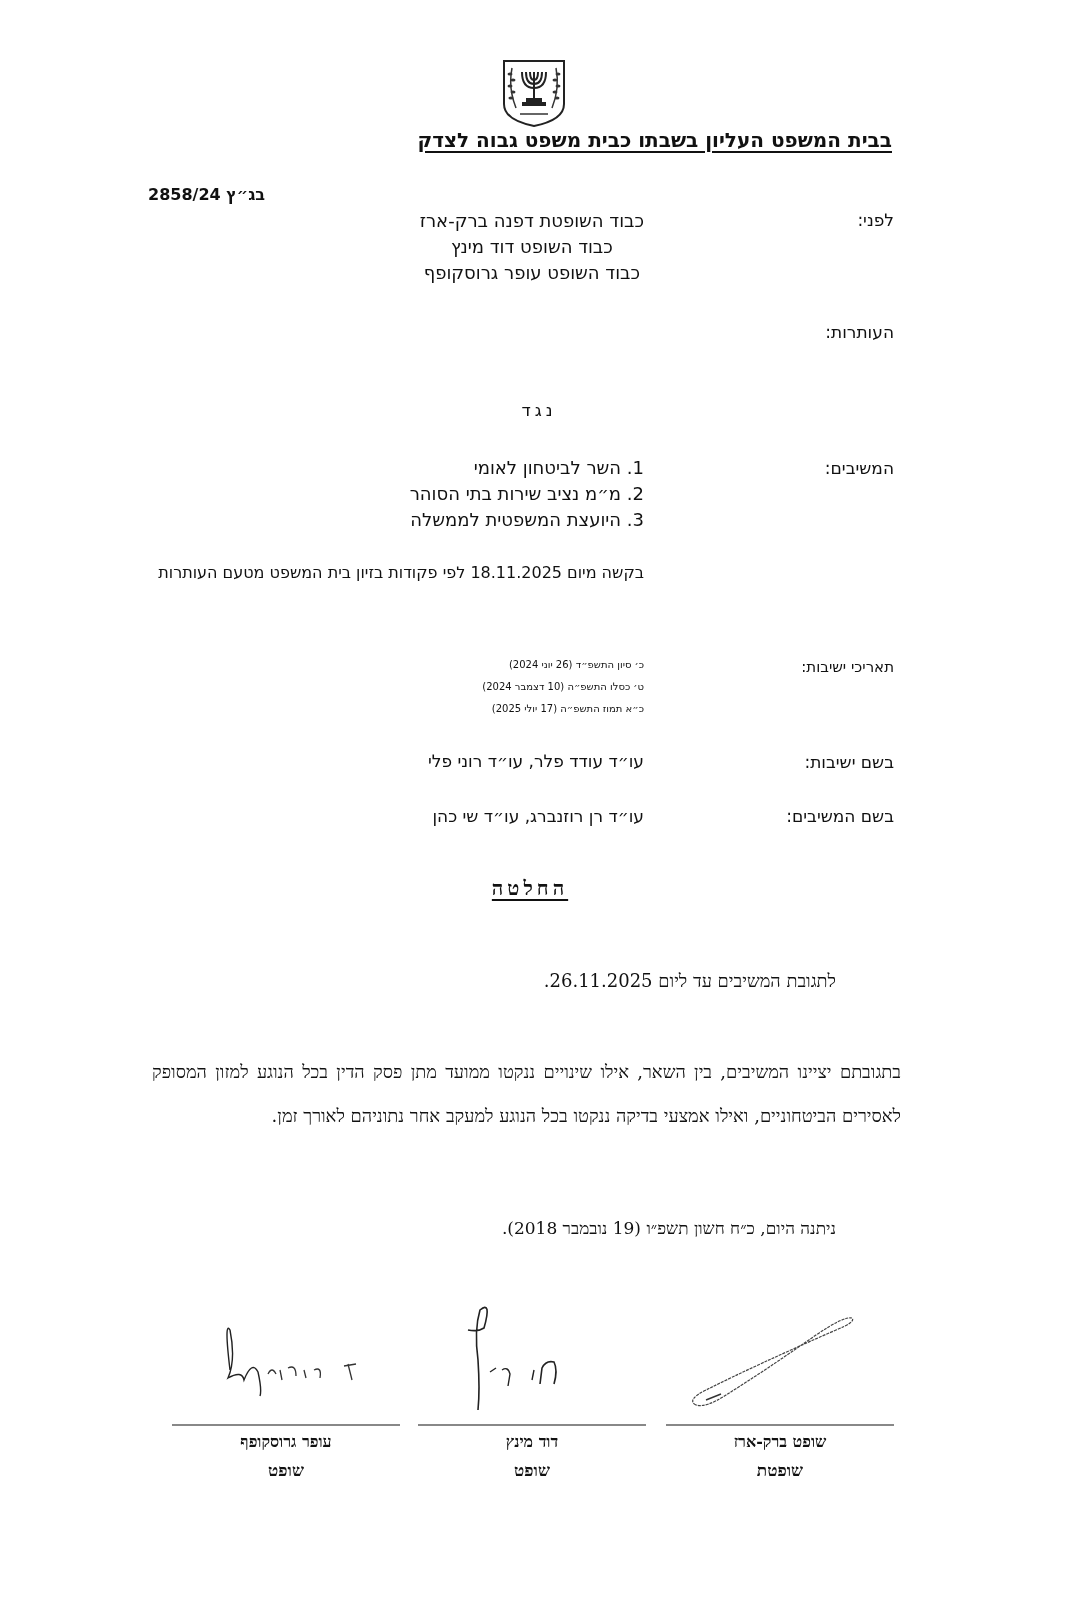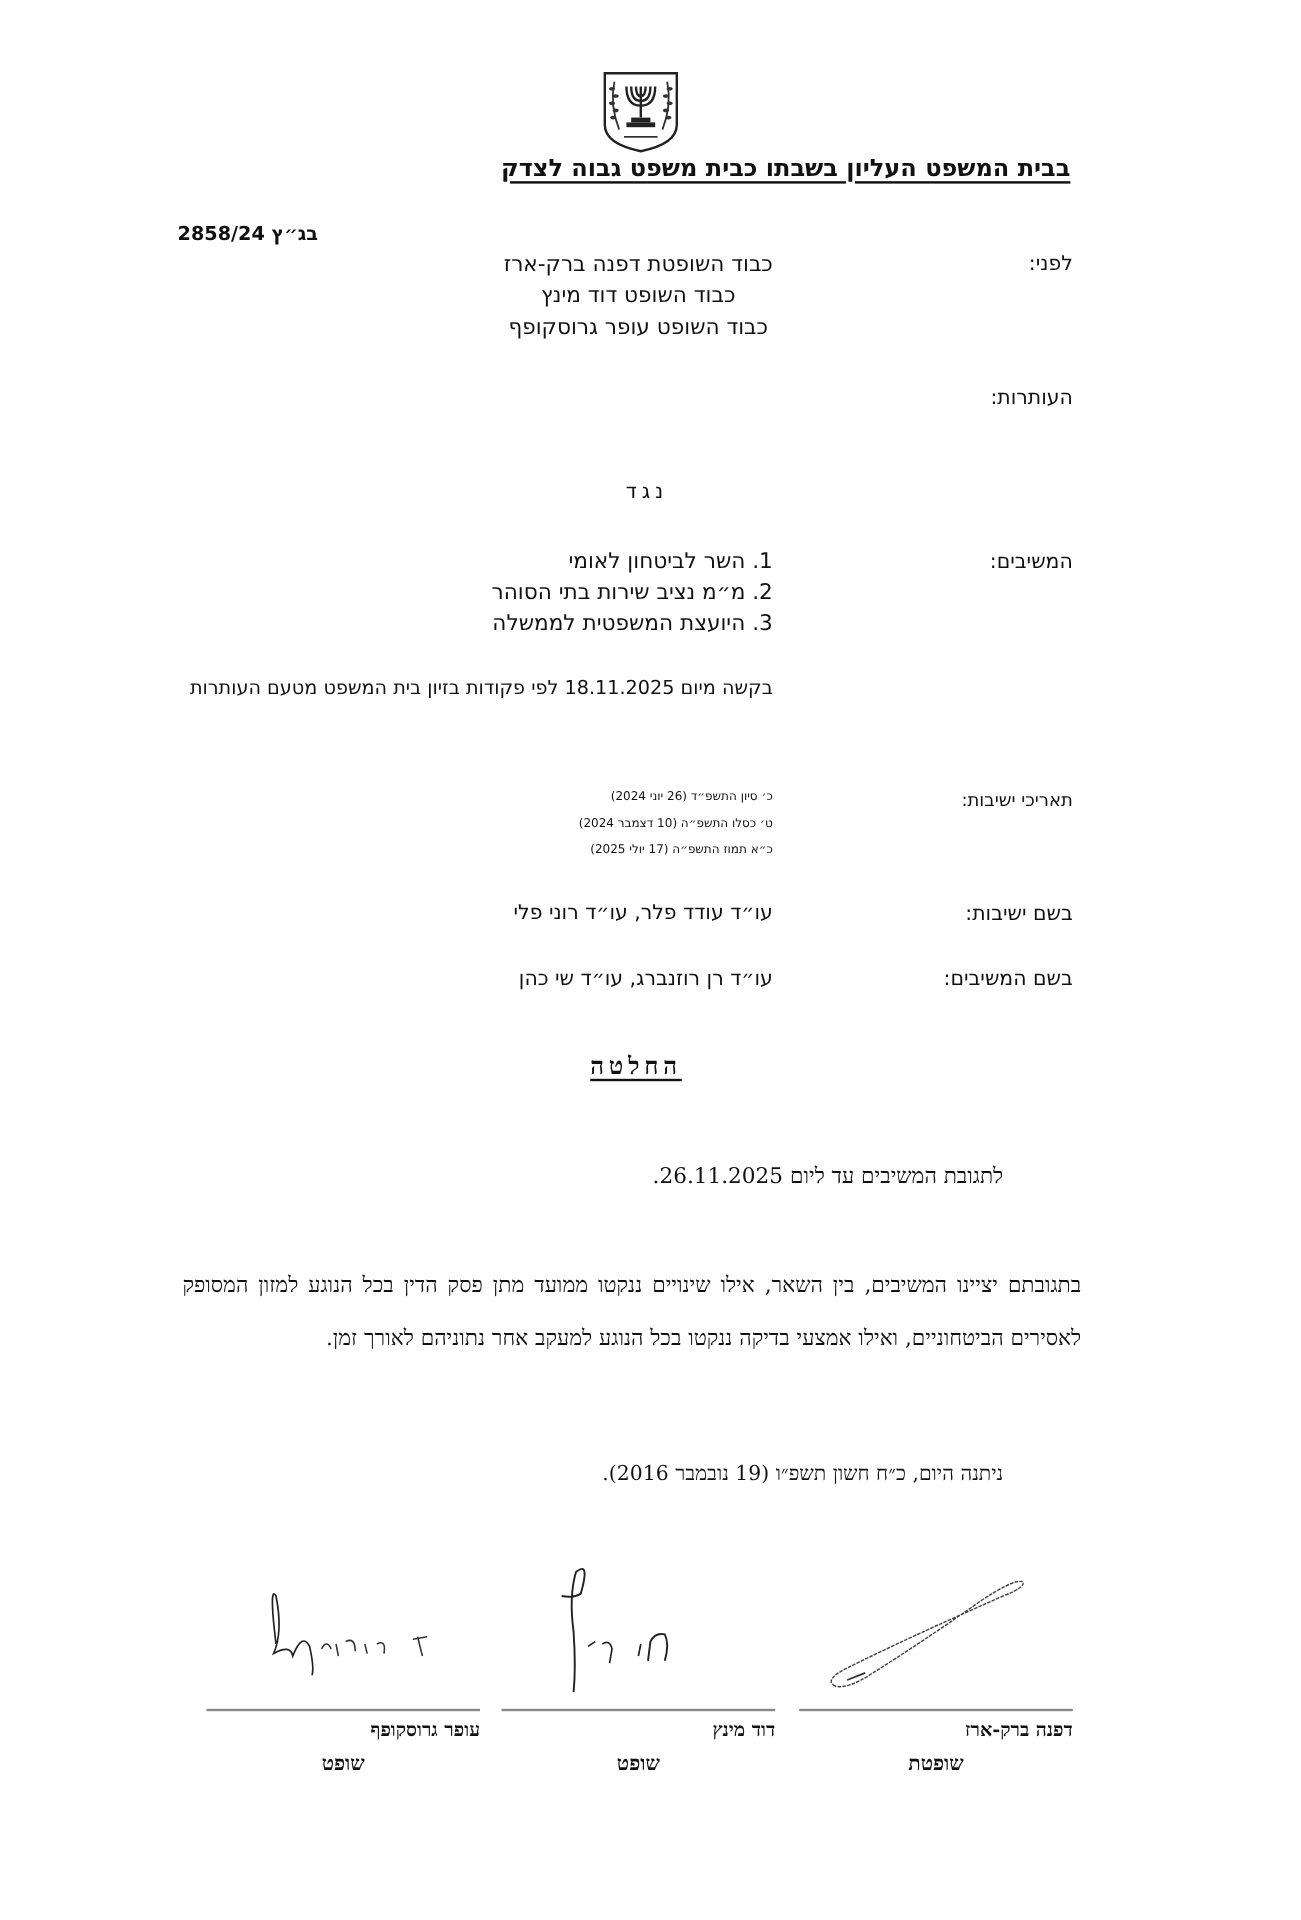--- a/index.html
+++ b/index.html
@@ -33,21 +33,21 @@
     left: 0; width: 1060px; top: 876px; text-align: center; font-size: 20px; font-weight: bold;
     letter-spacing: 4px; text-decoration: underline; text-underline-offset: 4px;
   }
 
   #p1 { right: 248px; top: 970px; font-size: 18px; white-space: nowrap; }
   #p2 { right: 183px; left: 152px; top: 1050px; font-size: 18px; line-height: 44px; text-align: justify; text-align-last: right; }
   #given { right: 248px; top: 1218px; font-size: 17px; white-space: nowrap; }
 
   .sig-col { top: 1300px; width: 228px; height: 190px; }
   .sig-line { position: absolute; left: 0; right: 0; top: 124px; height: 0; border-top: 2px solid #888888; }
-  .sig-name { position: absolute; left: 0; right: 0; top: 132px; text-align: right; font-size: 16px; font-weight: bold; }
+  .sig-name { position: absolute; left: 0; right: 0; top: 132px; text-align: center; font-size: 16px; font-weight: bold; }
   .sig-title { position: absolute; left: 0; right: 0; top: 160px; text-align: center; font-size: 17px; font-weight: bold; }
   .sig-svg { position: absolute; left: 0; top: 0; width: 228px; height: 120px; }
 </style>
 </head>
 <body>
 
 <div id="emblem" class="abs">
   <svg width="68" height="70" viewBox="0 0 68 70">
     <path d="M4 3 H64 V46 Q64 62 34 68 Q4 62 4 46 Z" fill="none" stroke="#222" stroke-width="2"></path>
 
@@ -114,29 +114,29 @@
 
 <div class="abs rtl label" style="top:752px;">בשם ישיבות:</div>
 <div class="abs rtl block" style="top:748px; font-size:17px;">עו״ד עודד פלר, עו״ד רוני פלי</div>
 
 <div class="abs rtl label" style="top:806px;">בשם המשיבים:</div>
 <div class="abs rtl block" style="top:803px; font-size:17px;">עו״ד רן רוזנברג, עו״ד שי כהן</div>
 
 <div id="decision-heading" class="abs rtl serif">החלטה</div>
 <div id="p1" class="abs rtl serif">לתגובת המשיבים עד ליום 26.11.2025.</div>
 <div id="p2" class="abs rtl serif">בתגובתם יציינו המשיבים, בין השאר, אילו שינויים ננקטו ממועד מתן פסק הדין בכל הנוגע למזון המסופק לאסירים הביטחוניים, ואילו אמצעי בדיקה ננקטו בכל הנוגע למעקב אחר נתוניהם לאורך זמן.</div>
-<div id="given" class="abs rtl serif">ניתנה היום, כ״ח חשון תשפ״ו (19 נובמבר 2016).</div>
+<div id="given" class="abs rtl serif">ניתנה היום, כ״ח חשון תשפ״ו (19 נובמבר 2018).</div>
 
 <div class="abs sig-col rtl serif" style="left:666px;">
   <svg class="sig-svg" viewBox="0 0 228 120">
     <path d="M30 105 Q20 100 40 90 Q90 65 170 30 Q190 22 186 18 Q178 16 150 35 Q100 70 60 95 Q40 108 30 105 Z" fill="none" stroke="#444" stroke-width="1.2" stroke-dasharray="3 1"></path>
     <path d="M40 100 L55 94" stroke="#333" stroke-width="1.5"></path>
   </svg>
   <div class="sig-line"></div>
-  <div class="sig-name">דפנה ברק-ארז</div>
+  <div class="sig-name">שופט ברק-ארז</div>
   <div class="sig-title">שופטת</div>
 </div>
 
 <div class="abs sig-col rtl serif" style="left:418px;">
   <svg class="sig-svg" viewBox="0 0 228 120">
     <path d="M50 30 Q60 32 66 28 Q74 0 62 10 Q56 30 60 60 Q62 90 60 110" fill="none" stroke="#222" stroke-width="1.6"></path>
     <path d="M72 72 L78 68" stroke="#222" stroke-width="1.4"></path>
     <path d="M84 70 Q90 66 92 74 L90 86" fill="none" stroke="#222" stroke-width="1.4"></path>
     <path d="M122 84 L124 68 Q128 60 136 62 Q140 70 136 84" fill="none" stroke="#222" stroke-width="1.6"></path>
     <path d="M114 80 L116 70" stroke="#222" stroke-width="1.4"></path>

